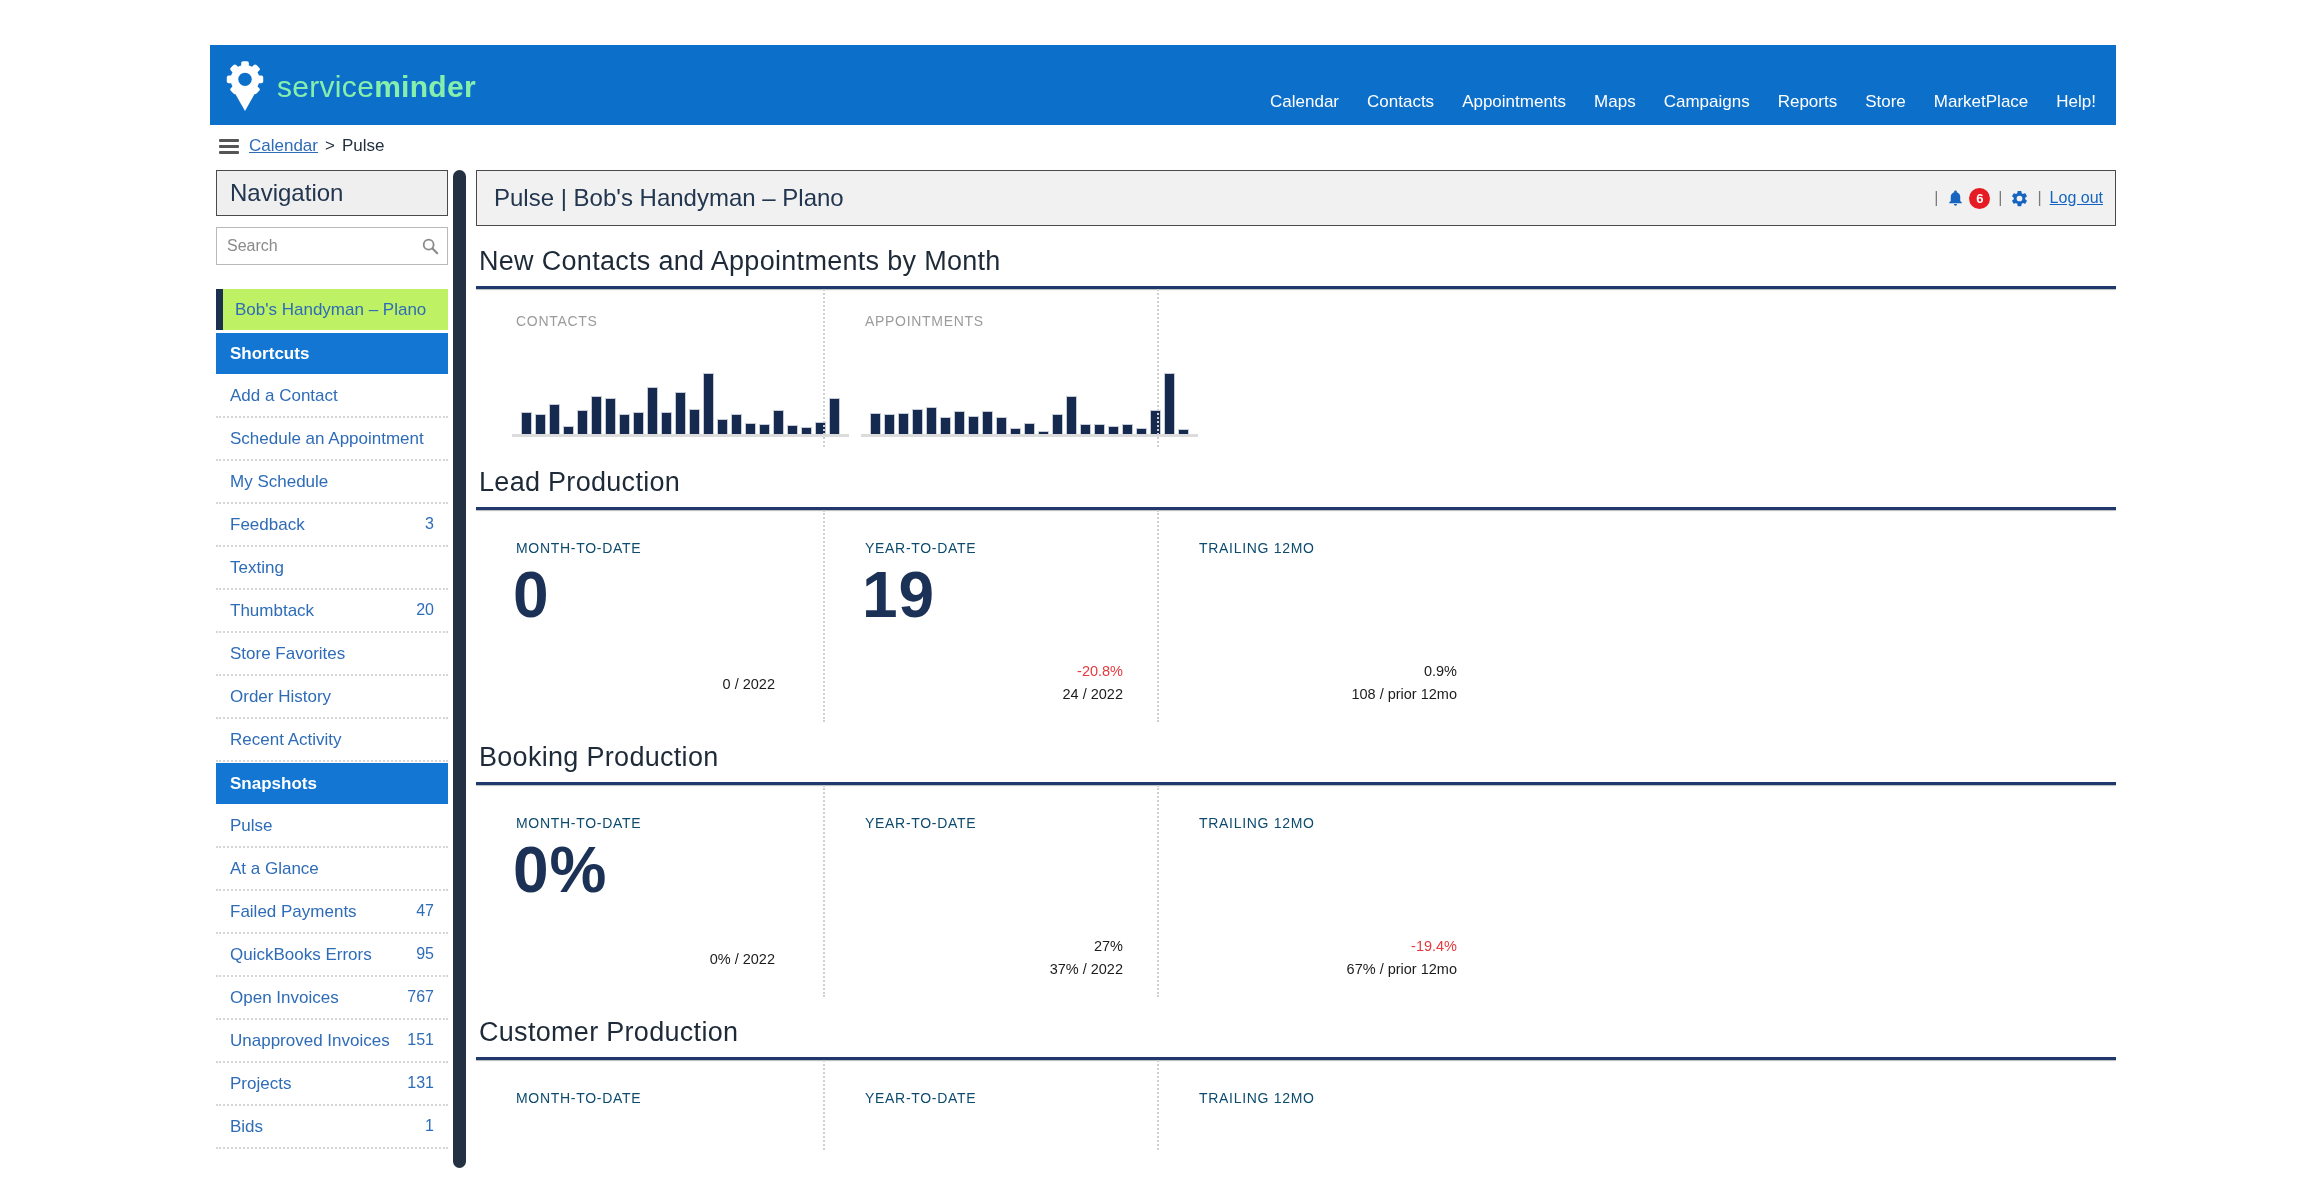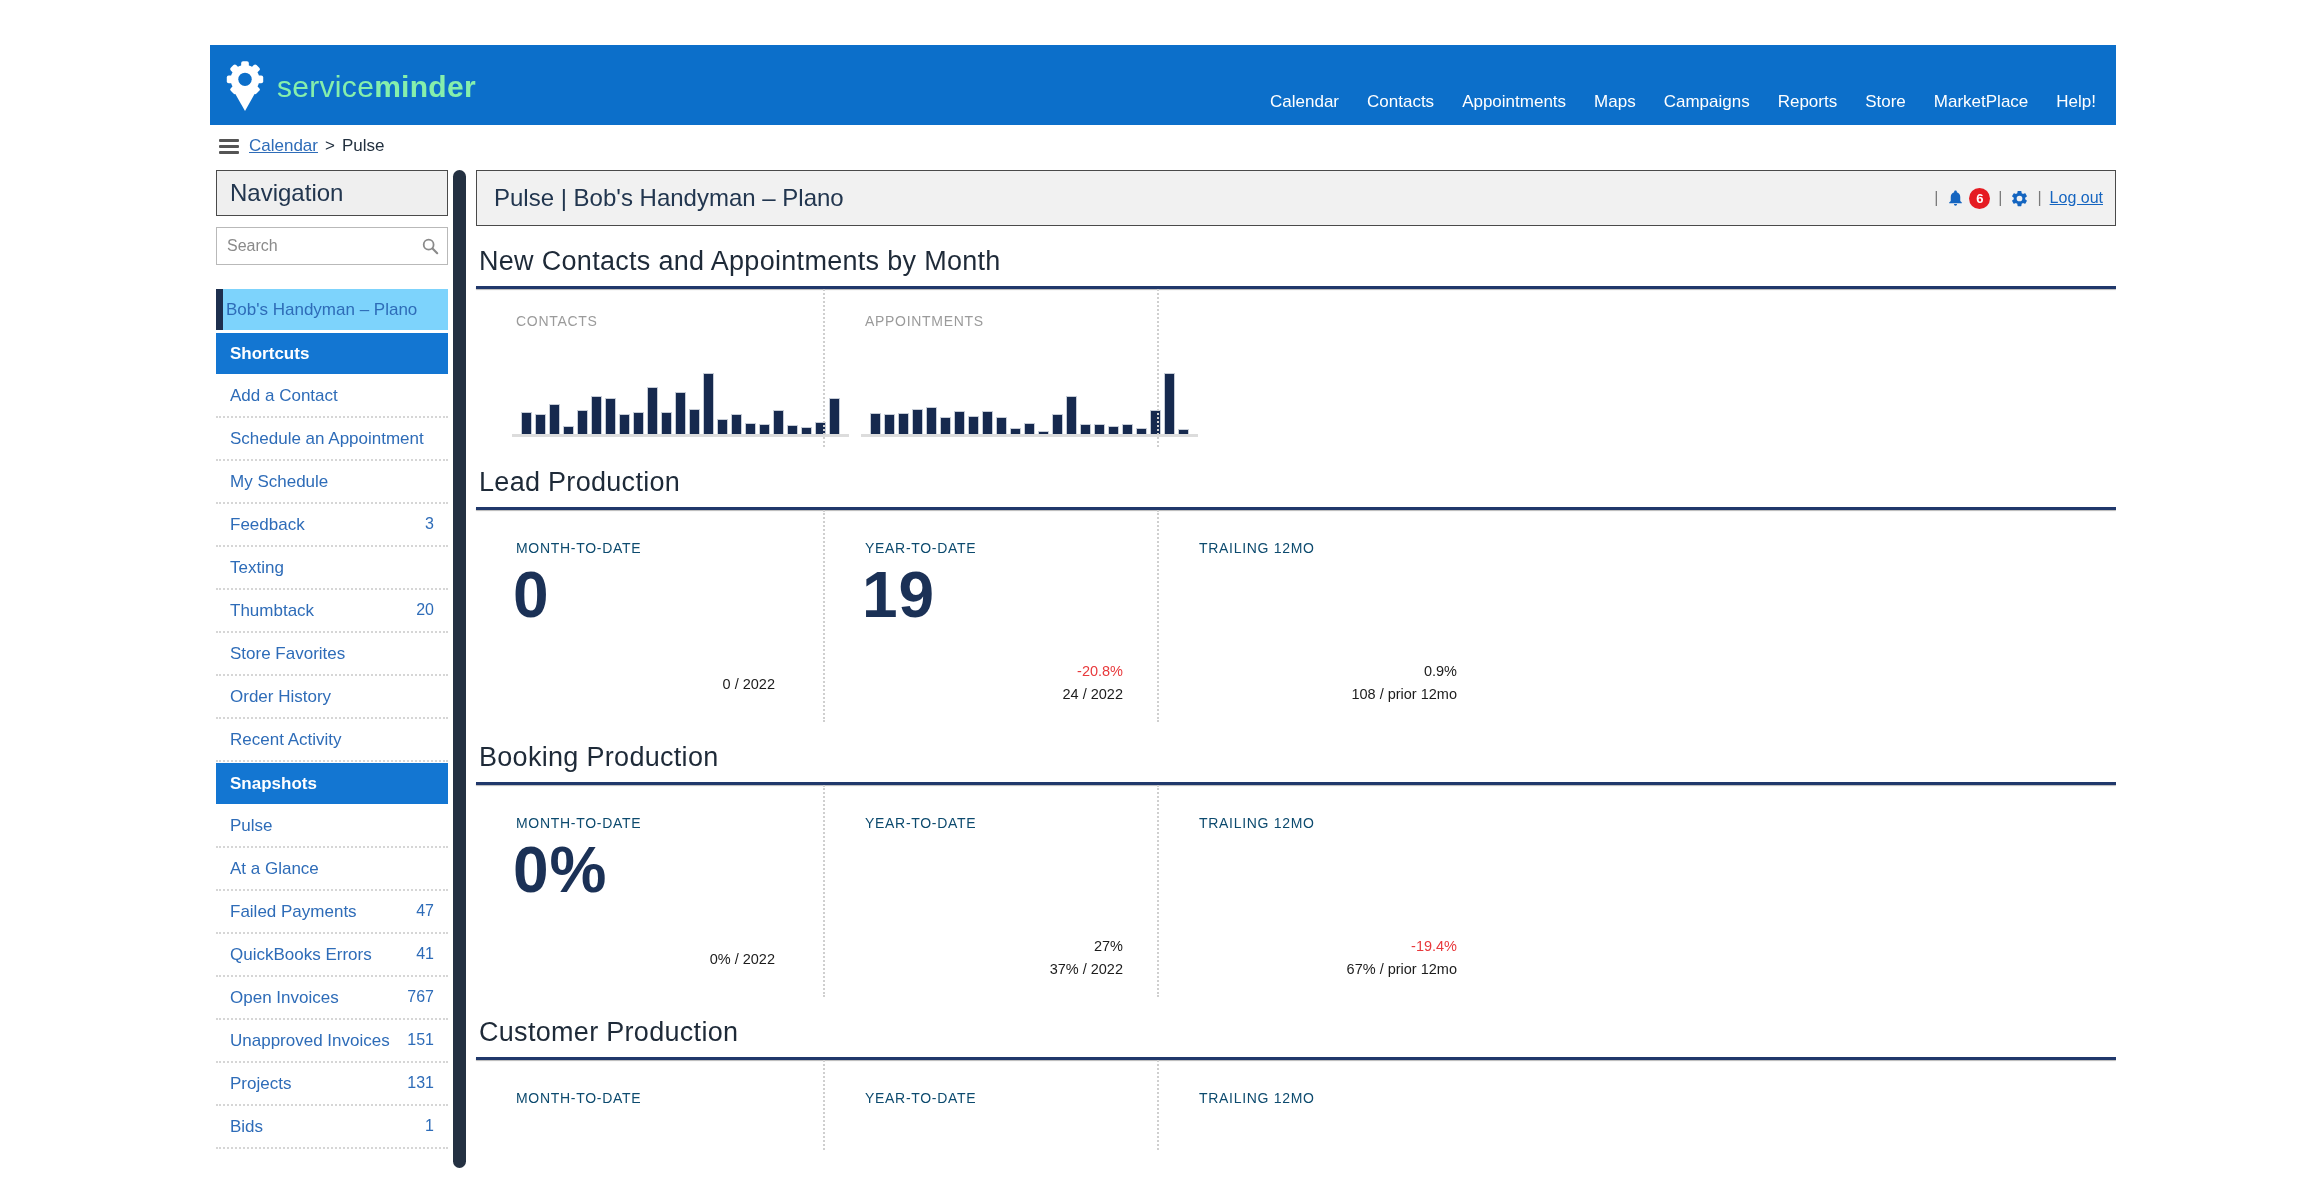--- a/index.html
+++ b/index.html
@@ -27,21 +27,21 @@
   .nav-hd{border:1px solid #4a4a4a;background:#efefef;height:44px;line-height:44px;
     padding-left:13px;font-size:24px;color:#22364f;margin-top:3px}
   .search{margin-top:11px;height:36px;border:1px solid #b9b9b9;display:flex;align-items:center;background:#fff}
   .search input{border:none;outline:none;flex:1;font-size:16px;padding-left:10px;color:#333;
     font-family:inherit;background:transparent;min-width:0}
   .search input::placeholder{color:#8a8a8a}
   .search svg{margin-right:8px;flex:none}
   .sb-list{margin-top:24px}
   .sb-item{position:relative;padding:11px 14px 10px;font-size:17px;color:#2e6cb8;
     border-bottom:2px dotted #d6d6d6;display:flex;justify-content:space-between;cursor:pointer}
-  .sb-item.company{background:#7dd3fc;border-left:7px solid #1d2f4e;padding-left:3px;border-bottom:none;margin-bottom:3px}
+  .sb-item.company{background:#bef264;border-left:7px solid #1d2f4e;padding-left:12px;border-bottom:none;margin-bottom:3px}
   .sb-item.sel{background:#1376d2;color:#fff;font-weight:700;border-bottom:none;margin:1px 0}
   .sb-count{font-size:16px}
 
   .scrollbar{width:13px;background:#243142;border-radius:8px;margin:3px 3px 0 5px;height:998px;flex:none}
 
   
   .main{flex:1;margin-left:7px;min-width:0}
   .title-bar{height:54px;border:1px solid #4a4a4a;background:#f1f1f1;margin-top:3px;
     display:flex;align-items:center;justify-content:space-between;padding:0 12px 0 17px}
   .page-title{font-size:24px;color:#22364f}
@@ -195,21 +195,21 @@
           </div>
         <div class="sb-item">
             <span>At a Glance</span>
           </div>
         <div class="sb-item">
             <span>Failed Payments</span>
             <span class="sb-count">47</span>
           </div>
         <div class="sb-item">
             <span>QuickBooks Errors</span>
-            <span class="sb-count">41</span>
+            <span class="sb-count">95</span>
           </div>
         <div class="sb-item">
             <span>Open Invoices</span>
             <span class="sb-count">767</span>
           </div>
         <div class="sb-item">
             <span>Unapproved Invoices</span>
             <span class="sb-count">151</span>
           </div>
         <div class="sb-item">

